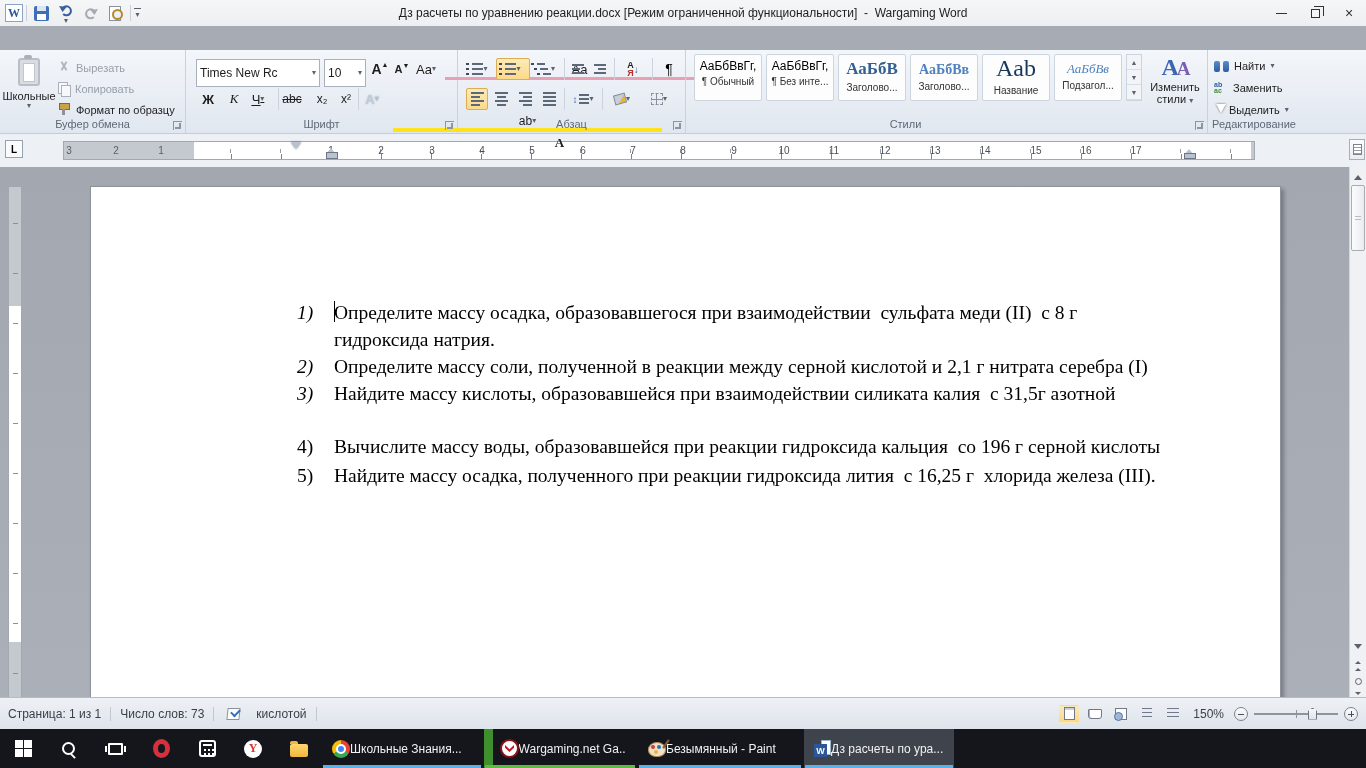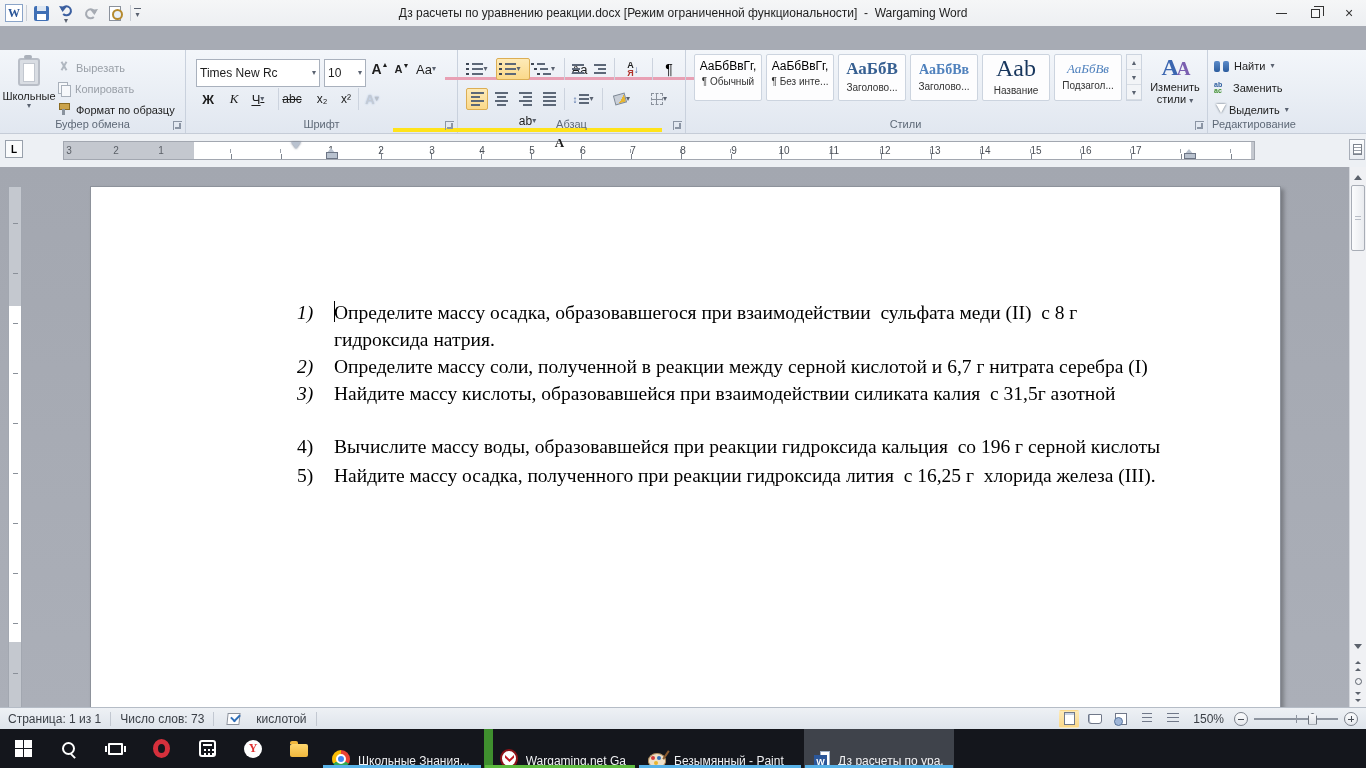--- a/index.html
+++ b/index.html
@@ -120,21 +120,21 @@
 .vs-btn{position:absolute;left:0;right:0;height:17px;display:grid;place-items:center}
 .tri-up{width:0;height:0;border:4px solid transparent;border-bottom:5px solid #5c626c}
 .tri-down{width:0;height:0;border:4px solid transparent;border-top:5px solid #5c626c}
 .tri-s{border-width:3px}
 .vs-thumb{position:absolute;left:1px;right:1px;top:18px;height:66px;background:linear-gradient(90deg,#fbfcfd,#e9ebef);border:1px solid #a8adb6;border-radius:2px}
 .vs-thumb i{position:absolute;left:3px;right:3px;top:30px;height:6px;background:repeating-linear-gradient(180deg,#b8bdc6 0 1px,transparent 1px 3px)}
 .vs-circle{width:7px;height:7px;border:1px solid #5c626c;border-radius:50%}
 .dbl{display:flex;flex-direction:column;gap:1px;align-items:center}
 
 
-.statusbar{position:absolute;left:0;right:0;bottom:39px;height:22px;background:linear-gradient(#eef1f5,#dee4eb);border-top:1px solid #b5bcc6;display:flex;align-items:center;font-size:12px;color:#3a3f46;padding:0 8px}
+.statusbar{position:absolute;left:0;right:0;bottom:39px;height:32px;background:linear-gradient(#eef1f5,#dee4eb);border-top:1px solid #b5bcc6;display:flex;align-items:center;font-size:12px;color:#3a3f46;padding:0 8px}
 .st-sep{width:1px;height:14px;background:#c2c8d1;margin:0 9px}
 .spell{width:15px;height:12px;position:relative;margin:0 4px}
 .spell:before{content:"";position:absolute;inset:0 2px 0 0;background:#fdfdfe;border:1px solid #8a919c;transform:skewX(-6deg)}
 .spell:after{content:"";position:absolute;left:4px;top:1px;width:7px;height:4px;border-left:2px solid #2f6fb8;border-bottom:2px solid #2f6fb8;transform:rotate(-45deg)}
 .st-right{margin-left:auto;display:flex;align-items:center;gap:6px}
 .viewbtn{width:20px;height:18px;display:grid;place-items:center;border:1px solid transparent;border-radius:2px}
 .vb-page{width:11px;height:13px;background:#fff;border:1px solid #707889;box-shadow:inset 0 2px 0 #c8d2e2}
 .vb-book{width:14px;height:10px;background:#fff;border:1px solid #707889;border-radius:1px 1px 3px 3px;box-shadow:inset 1px 0 0 #aab4c4}
 .vb-web{width:12px;height:12px;background:#fff;border:1px solid #707889;position:relative}
 .vb-web:after{content:"";position:absolute;left:-2px;bottom:-2px;width:7px;height:7px;border-radius:50%;background:#9fb6d8;border:1px solid #58749c}
@@ -142,21 +142,21 @@
 .zoomtrack{width:84px;height:2px;background:#8d949f;position:relative}
 .zoomtrack .notch{position:absolute;left:50%;top:-3px;width:1px;height:8px;background:#8d949f}
 .zoomthumb{position:absolute;left:54px;top:-5px;width:9px;height:12px;background:linear-gradient(#f7f8fa,#dfe3e9);border:1px solid #70767f;clip-path:polygon(0 30%,50% 0,100% 30%,100% 100%,0 100%)}
 .zbtn{width:14px;height:14px;border:1px solid #7c828c;border-radius:50%;background:linear-gradient(#fbfcfd,#e6e9ee);position:relative}
 .zbtn i{position:absolute;left:3px;right:3px;top:6px;height:1px;background:#4a4f57}
 .zbtn.plus:after{content:"";position:absolute;top:3px;bottom:3px;left:6px;width:1px;background:#4a4f57}
 
 
 .taskbar{position:absolute;left:0;right:0;bottom:0;height:39px;background:#14161c;display:flex;align-items:stretch;color:#f1f2f4}
 .tb-ic{width:46px;display:grid;place-items:center}
-.tb-app{display:flex;align-items:flex-end;gap:8px;padding:0 10px;font-size:12px;position:relative;margin-right:2px}
+.tb-app{display:flex;align-items:center;padding:0 10px;font-size:12px;position:relative;margin-right:2px}
 .tb-app .lbl{white-space:nowrap;overflow:hidden;max-width:118px}
 .ul-blue:after{content:"";position:absolute;left:1px;right:1px;bottom:0;height:3px;background:#58b2e8}
 .ul-green:after{content:"";position:absolute;left:1px;right:1px;bottom:0;height:3px;background:#5dbb3f}
 .tb-active{background:#3f434b}
 .greenstrip{position:absolute;left:0;top:0;bottom:0;width:9px;background:#3f8f2e}
 
 .winlogo{display:grid;grid-template-columns:8px 8px;grid-gap:1px}
 .winlogo i{width:8px;height:8px;background:#fff}
 .searchic{width:16px;height:16px;position:relative}
 .searchic:before{content:"";position:absolute;left:1px;top:1px;width:9px;height:9px;border:2px solid #fff;border-radius:50%}
@@ -561,21 +561,21 @@
         <div class="ditem">
           <span class="dnum dnum-it">1)</span>
           <span class="dtext">
               <span>Определите массу осадка, образовавшегося при взаимодействии  сульфата меди (II)  с 8 г</span>
               <span>гидроксида натрия.</span>
             </span>
         </div>
         <div class="ditem">
           <span class="dnum dnum-it">2)</span>
           <span class="dtext">
-              <span>Определите массу соли, полученной в реакции между серной кислотой и 6,7 г нитрата серебра (I)</span>
+              <span>Определите массу соли, полученной в реакции между серной кислотой и 2,1 г нитрата серебра (I)</span>
             </span>
         </div>
         <div class="ditem">
           <span class="dnum dnum-it">3)</span>
           <span class="dtext">
               <span>Найдите массу кислоты, образовавшейся при взаимодействии силиката калия  с 31,5г азотной</span>
             </span>
         </div>
         <div class="dspacer"></div>
         <div class="ditem">

